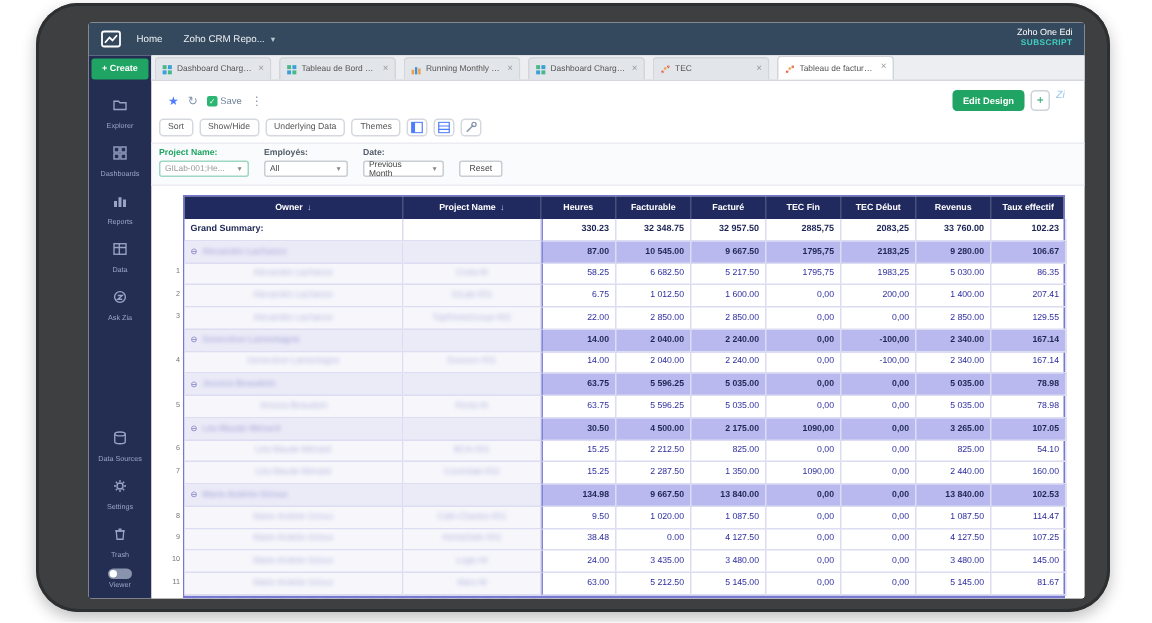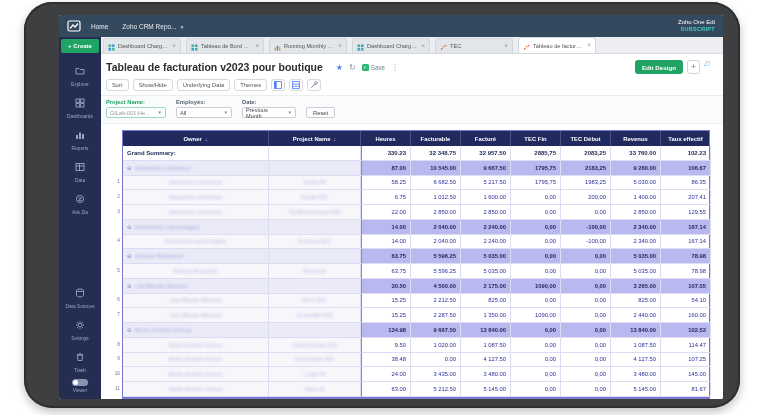--- a/index.html
+++ b/index.html
@@ -278,21 +278,20 @@
                     <circle cx="4" cy="3" r="1" fill="#f0a040"></circle>
                     <circle cx="6.3" cy="1.8" r="1" fill="#e05a4e"></circle>
                     <line x1="1" y1="7" x2="7" y2="1" stroke="#f0c090" stroke-width="0.5"></line>
                   </svg></span>
                 <span class="t-label">Tableau de facturatio...</span>
                 <span class="t-close">×</span>
               </div>
             </div>
 
           <div class="title-row">
-            <span class="rep-title">Tableau de facturation v2023 pour boutique</span>
             <span class="t-icons">
               <span class="star">★</span>
               <span class="refresh">↻</span>
               <span class="save-wrap">
                 <span class="save-badge">✓</span>
                 <span class="save-lbl">Save</span>
               </span>
               <span class="kebab">⋮</span>
             </span>
             <span class="title-right">

